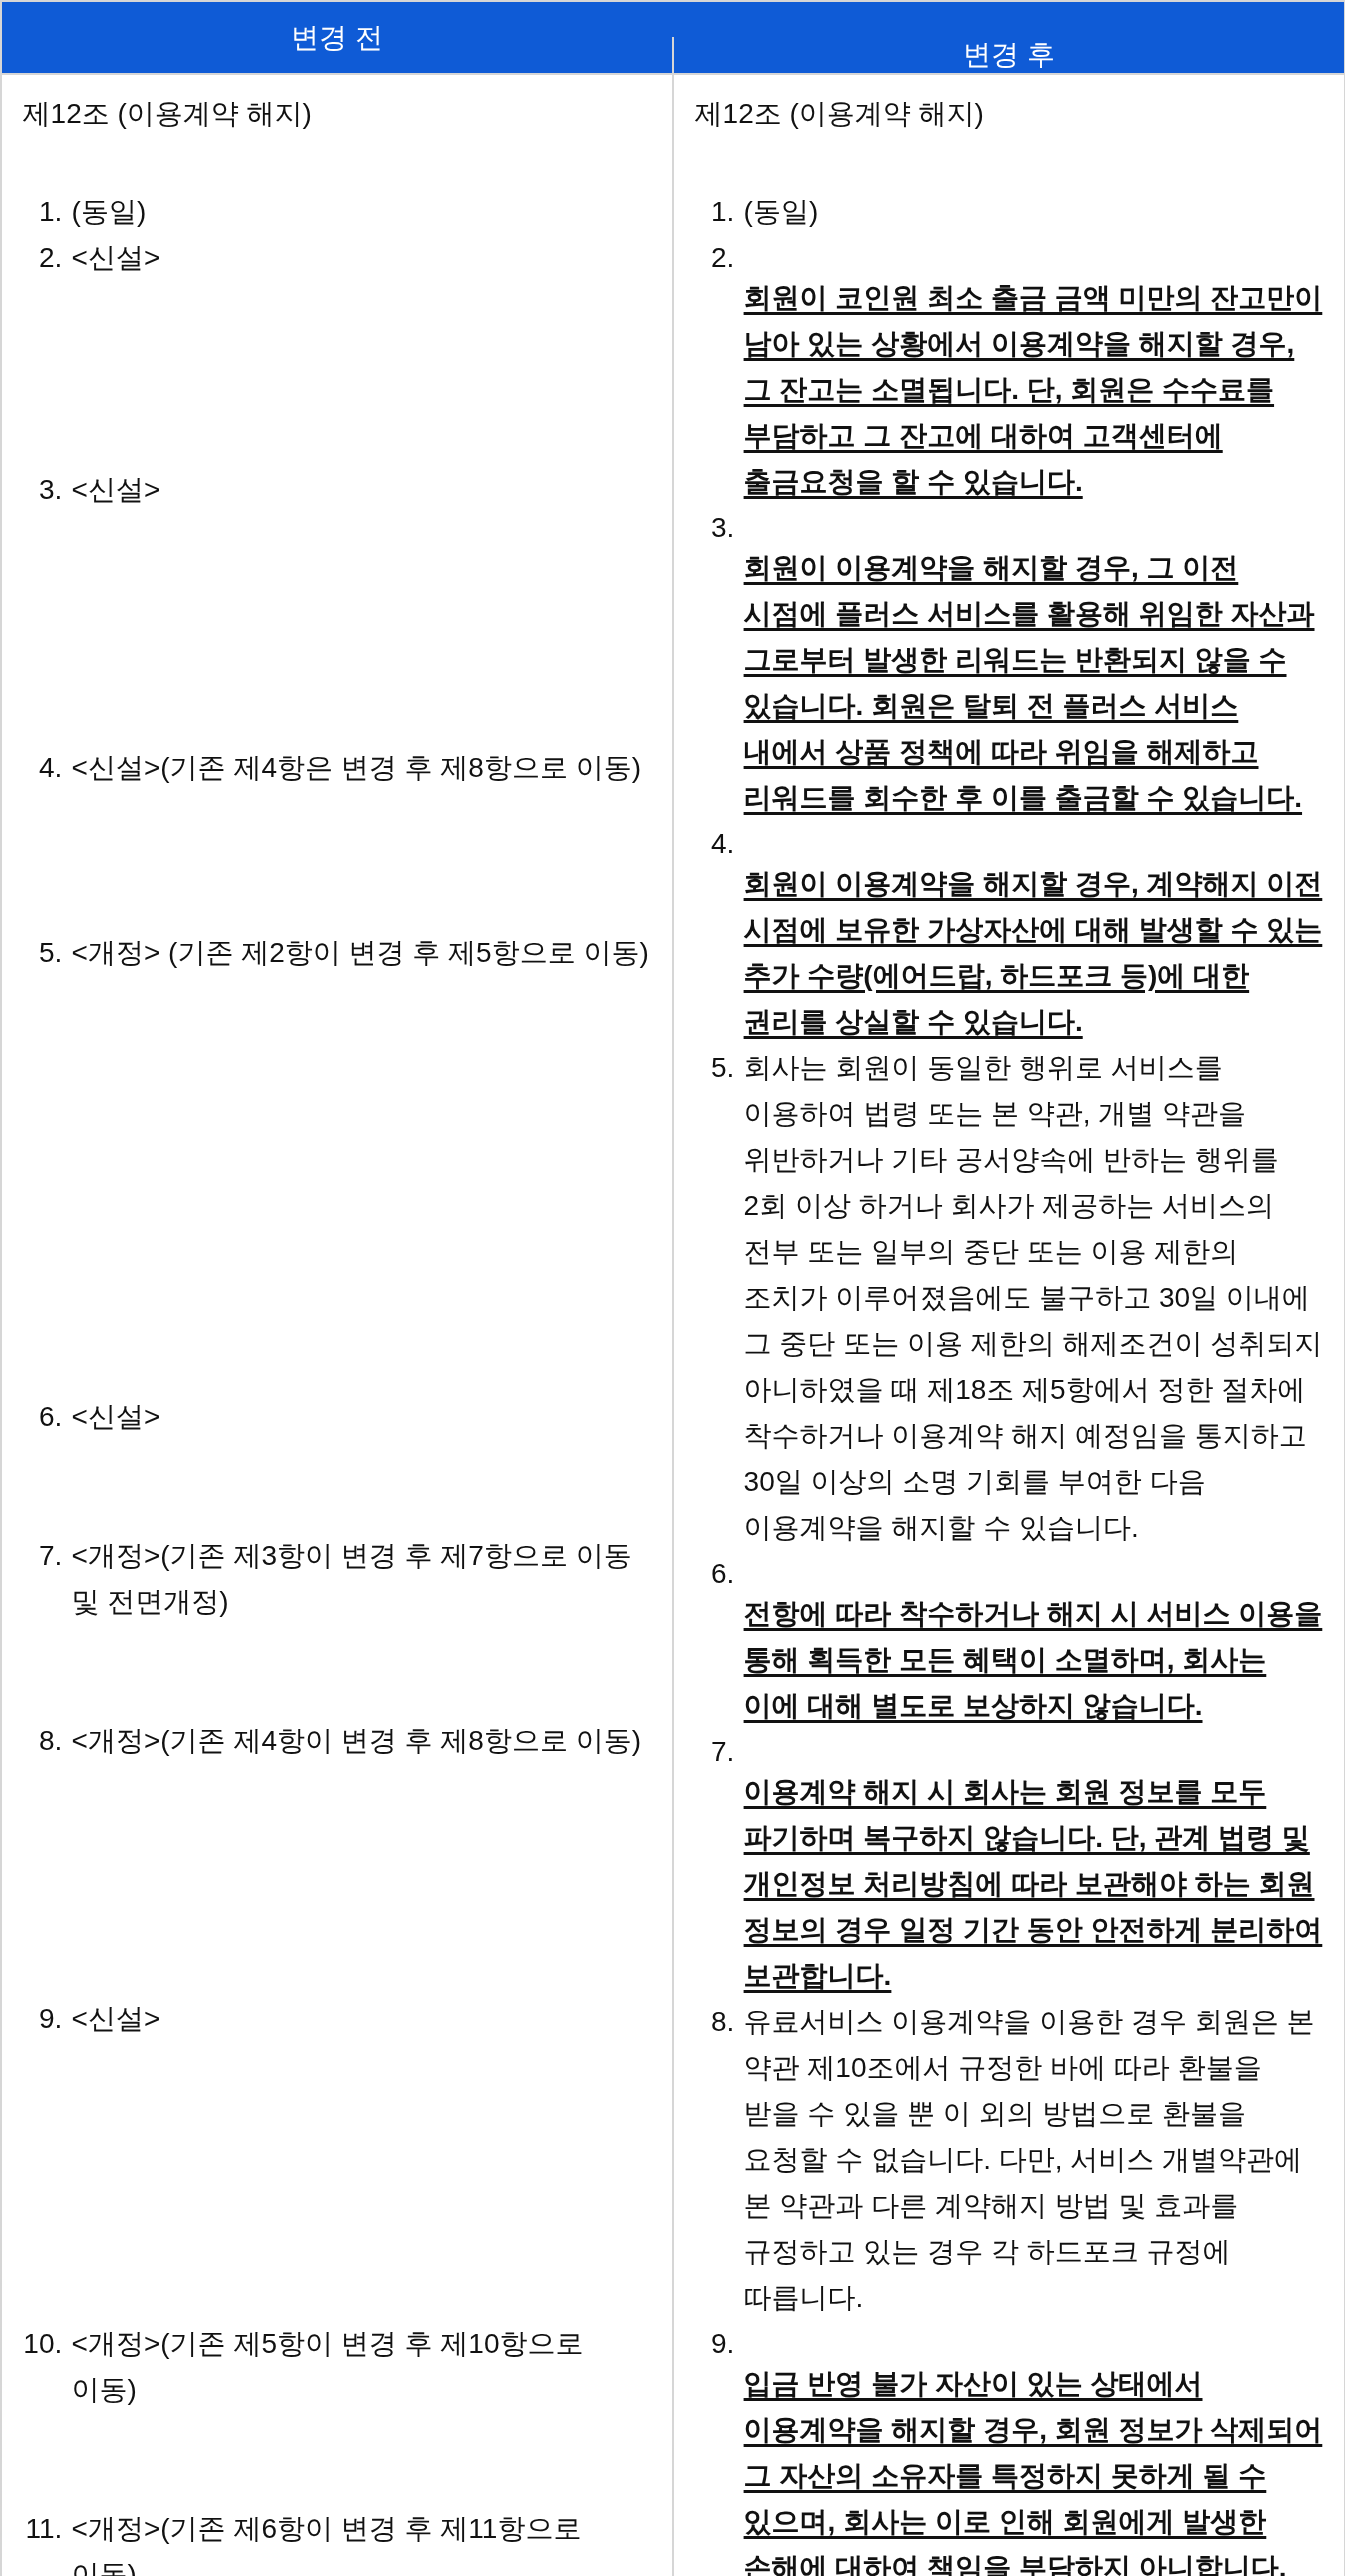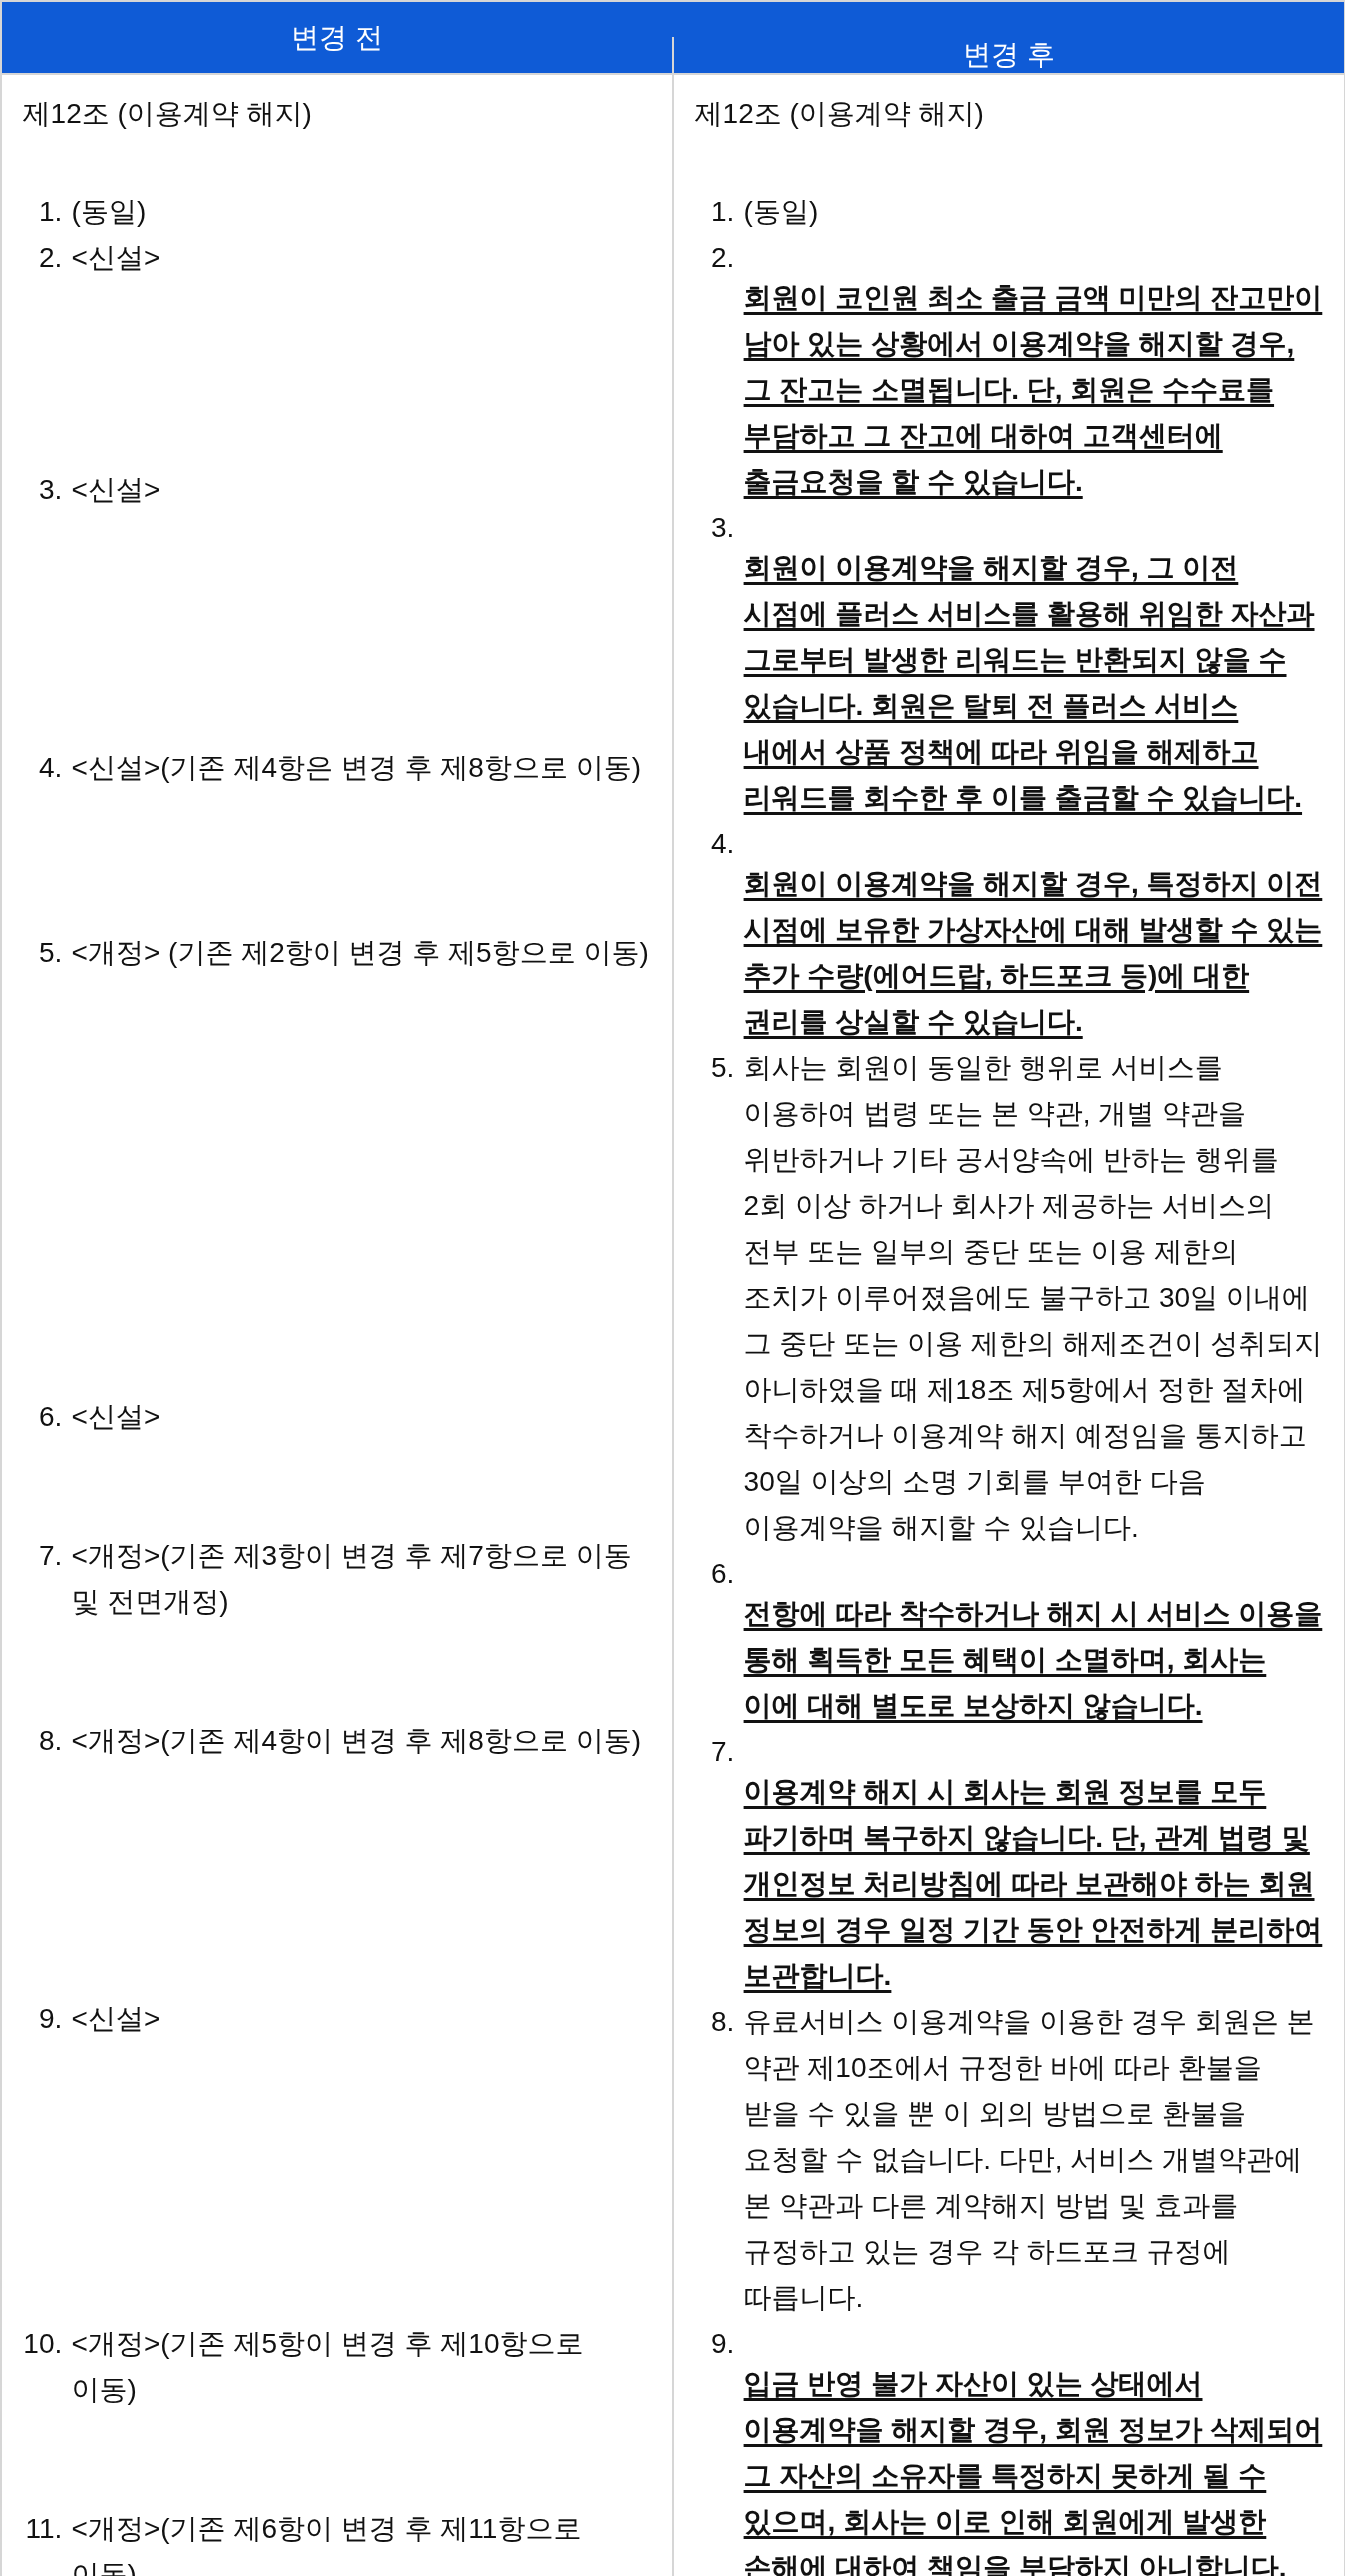--- a/index.html
+++ b/index.html
@@ -130,21 +130,21 @@
       <div class="item">
         <span class="num">2.</span>
         <span class="txt ins">회원이 코인원 최소 출금 금액 미만의 잔고만이 남아 있는 상황에서 이용계약을 해지할 경우, 그 잔고는 소멸됩니다. 단, 회원은 수수료를 부담하고 그 잔고에 대하여 고객센터에 출금요청을 할 수 있습니다.</span>
       </div>
       <div class="item">
         <span class="num">3.</span>
         <span class="txt ins">회원이 이용계약을 해지할 경우, 그 이전 시점에 플러스 서비스를 활용해 위임한 자산과 그로부터 발생한 리워드는 반환되지 않을 수 있습니다. 회원은 탈퇴 전 플러스 서비스 내에서 상품 정책에 따라 위임을 해제하고 리워드를 회수한 후 이를 출금할 수 있습니다.</span>
       </div>
       <div class="item">
         <span class="num">4.</span>
-        <span class="txt ins">회원이 이용계약을 해지할 경우, 특정하지 이전 시점에 보유한 가상자산에 대해 발생할 수 있는 추가 수량(에어드랍, 하드포크 등)에 대한 권리를 상실할 수 있습니다.</span>
+        <span class="txt ins">회원이 이용계약을 해지할 경우, 계약해지 이전 시점에 보유한 가상자산에 대해 발생할 수 있는 추가 수량(에어드랍, 하드포크 등)에 대한 권리를 상실할 수 있습니다.</span>
       </div>
       <div class="item">
         <span class="num">5.</span>
         <span class="txt"><span>회사는 회원이 동일한 행위로 서비스를 이용하여 </span><span class="strong">법령 또는 본 약관, 개별 약관을</span><span> 위반하거나 기타 공서양속에 반하는 행위를 2회 이상 하거나 회사가 제공하는 서비스의 전부 또는 일부의 중단 또는 이용 제한의 조치가 이루어졌음에도 불구하고 30일 이내에 그 중단 또는 이용 제한의 해제조건이 성취되지 아니하였을 때 제18조 제5항에서 정한 절차에 착수하거나 이용계약 해지 예정임을 통지하고 30일 이상의 소명 기회를 부여한 다음 이용계약을 해지할 수 있습니다.</span></span>
       </div>
       <div class="item">
         <span class="num">6.</span>
         <span class="txt ins">전항에 따라 착수하거나 해지 시 서비스 이용을 통해 획득한 모든 혜택이 소멸하며, 회사는 이에 대해 별도로 보상하지 않습니다.</span>
       </div>
       <div class="item">

